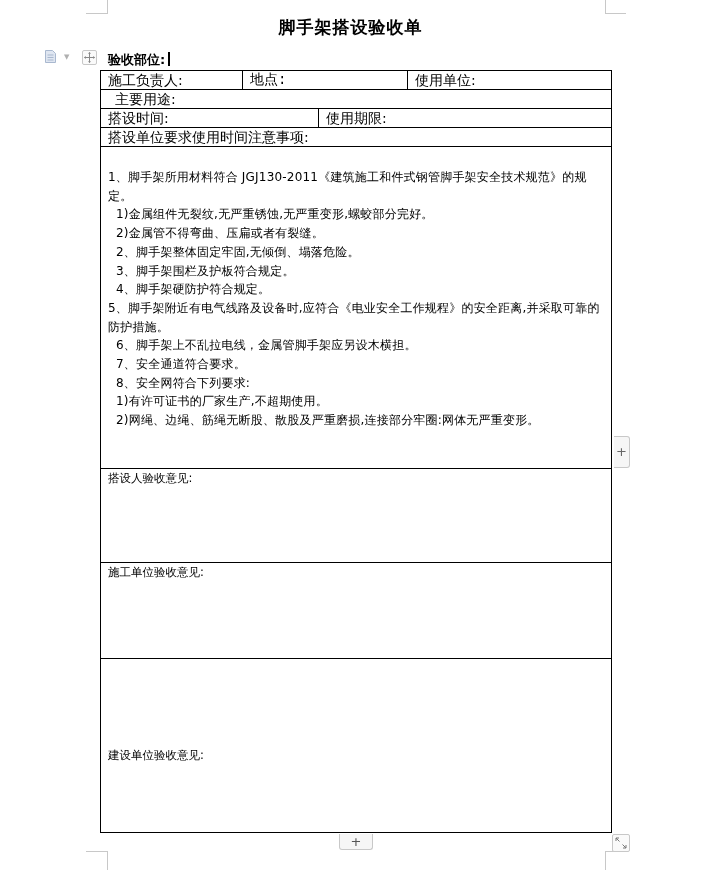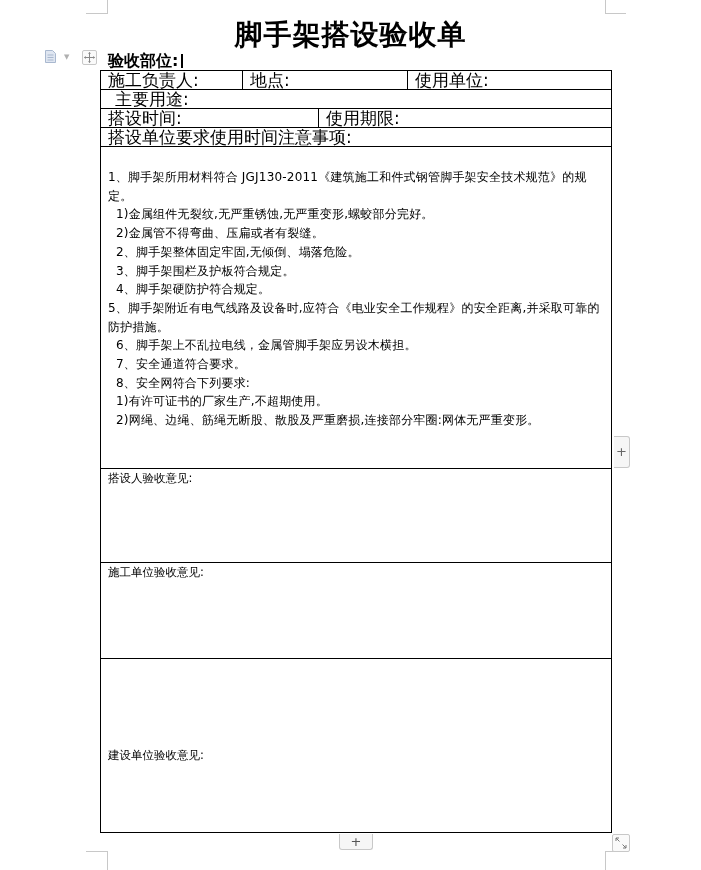--- a/index.html
+++ b/index.html
@@ -5,33 +5,33 @@
   html, body { margin: 0; padding: 0; background: #ffffff; }
   body { width: 701px; height: 870px; position: relative; overflow: hidden;
          font-family: "DejaVu Sans", "Liberation Sans", sans-serif; color: #000; }
   .corner { position: absolute; border-color: #c8c8c8; border-style: solid; border-width: 0; }
   .c-tl { left: 86px; top: 0; width: 21px; height: 13px; border-right-width: 1px; border-bottom-width: 1px; }
   .c-tr { left: 605px; top: 0; width: 20px; height: 13px; border-left-width: 1px; border-bottom-width: 1px; }
   .c-bl { left: 86px; top: 851px; width: 21px; height: 19px; border-right-width: 1px; border-top-width: 1px; }
   .c-br { left: 605px; top: 851px; width: 20px; height: 19px; border-left-width: 1px; border-top-width: 1px; }
 
   .title { position: absolute; left: 0; width: 701px; top: 16px; text-align: center;
-           font-family: "DejaVu Serif", "Liberation Serif", serif; font-size: 28px; font-weight: bold; letter-spacing: 1px; }
+           font-family: "DejaVu Serif", "Liberation Serif", serif; font-size: 17px; font-weight: bold; letter-spacing: 1px; }
 
   .doc-icon { position: absolute; left: 45px; top: 50px; width: 11px; height: 13px; }
   .doc-arrow { position: absolute; left: 64px; top: 53px; font-size: 7px; color: #b0b0b0; }
   .move-handle { position: absolute; left: 82px; top: 50px; width: 15px; height: 15px; border: 1px solid #c8c8c8;
                  border-radius: 2px; background: #fafafa; box-sizing: border-box; }
-  .location-label { position: absolute; left: 108px; top: 51px; font-size: 16px; font-weight: bold; }
+  .location-label { position: absolute; left: 108px; top: 51px; font-size: 13px; font-weight: bold; }
   .cursor { display: inline-block; width: 2px; height: 14px; background: #000; vertical-align: -2px; margin-left: 3px; }
 
   .tbl { position: absolute; left: 100px; top: 70px; width: 512px; height: 763px;
          border: 1.5px solid #000; box-sizing: border-box; }
   .row { position: absolute; left: 0; right: 0; border-bottom: 1.5px solid #000; box-sizing: border-box; }
-  .cell { position: absolute; top: 0; bottom: 0; box-sizing: border-box; font-size: 17px; padding: 1px 0 0 7px; line-height: 17px; white-space: nowrap; }
+  .cell { position: absolute; top: 0; bottom: 0; box-sizing: border-box; font-size: 14px; padding: 1px 0 0 7px; line-height: 17px; white-space: nowrap; }
   .vdiv { border-left: 1.5px solid #000; }
   .items-header { text-align: center; font-weight: bold; font-size: 13px; padding: 0; line-height: 17px; }
   .items { position: absolute; left: 0; right: 0; top: 95px; height: 303px; border-bottom: 1.5px solid #000; box-sizing: border-box;
            padding: 2px 6px 0 7px; font-size: 12px; }
   .item-line { line-height: 18.7px; white-space: nowrap; letter-spacing: 0.2px; margin-left: 8px; }
   .item-wrap { line-height: 18.7px; white-space: normal; letter-spacing: 0.2px; }
   .opinion { position: absolute; left: 0; right: 0; box-sizing: border-box; font-size: 11.5px; padding: 2px 0 0 7px; }
   .op-border { border-bottom: 1.5px solid #000; }
 
   .add-col { position: absolute; left: 614px; top: 436px; width: 15px; height: 30px; border: 1px solid #c8c8c8; border-left: none;
@@ -70,21 +70,21 @@
 <div class="location-label">
   <span>验收部位:</span><span class="cursor"></span>
 </div>
 
 <div class="tbl">
 
   <div class="row" style="top:0;height:19px;">
     <div class="cell" style="left:0;width:142px;">
       <span>施工负责人:</span>
     </div>
-    <div class="cell vdiv" style="left:141px;width:166px;">
+    <div class="cell vdiv" style="left:141px;width:166px;font-family:Liberation Mono, monospace;">
       <span>地点:</span>
     </div>
     <div class="cell vdiv" style="left:306px;right:0;">
       <span>使用单位:</span>
     </div>
   </div>
 
   <div class="row" style="top:19px;height:19px;">
     <div class="cell" style="left:0;right:0;margin-left:7px;">
       <span>主要用途:</span>

